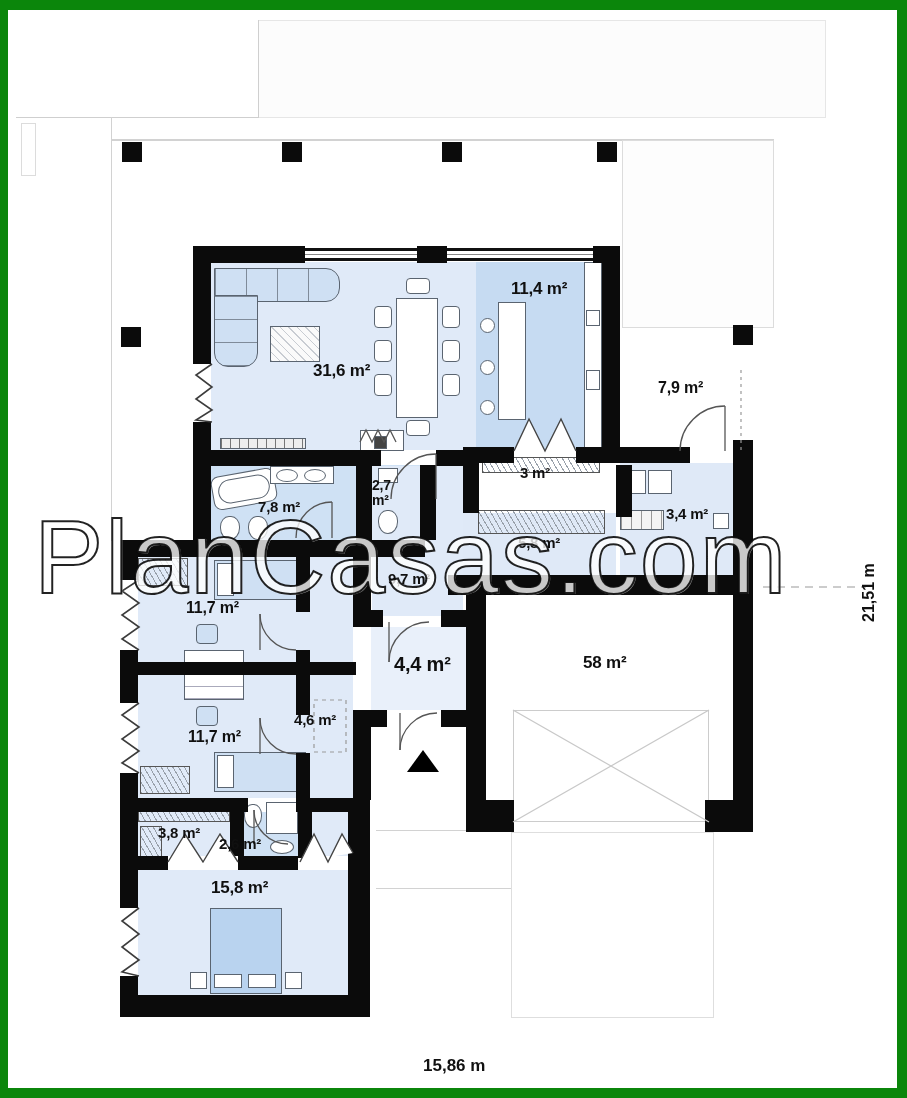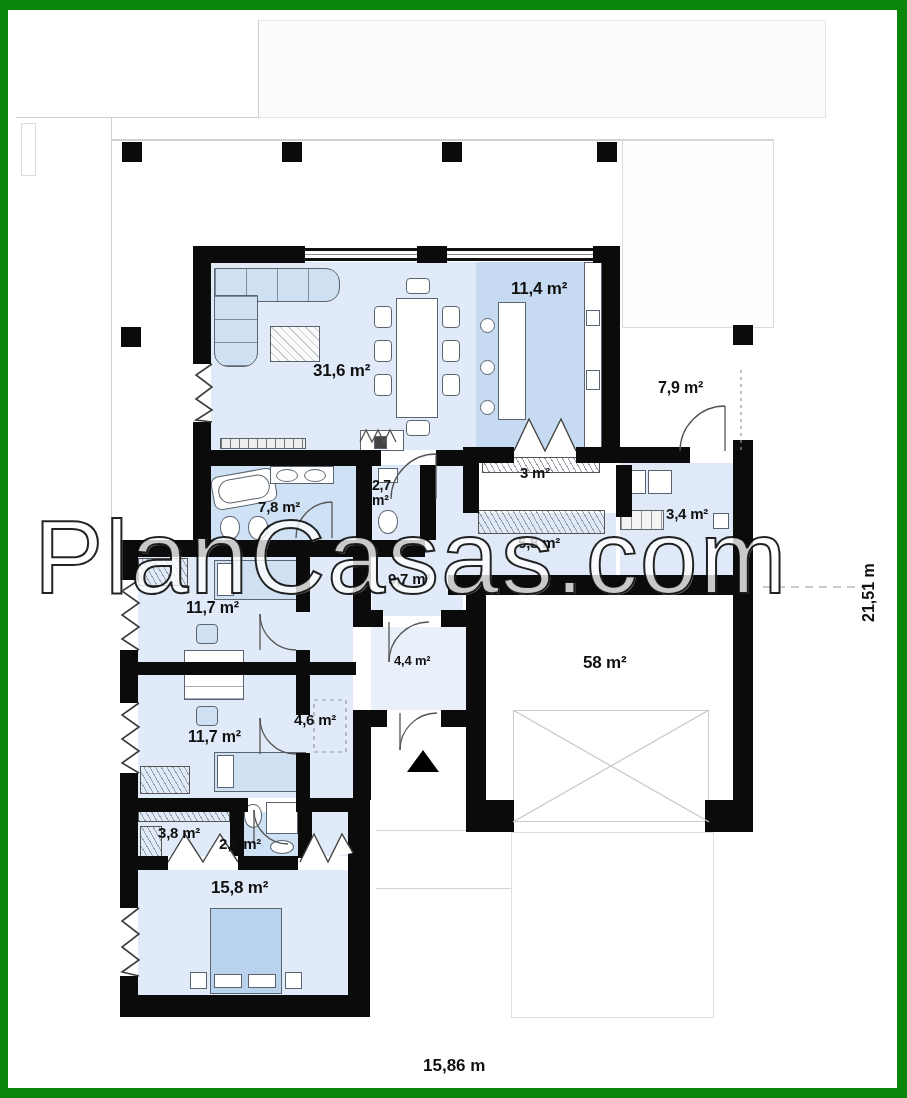--- a/index.html
+++ b/index.html
@@ -162,21 +162,21 @@
   <div class="lbl big" style="left:305px;top:352px;">31,6 m²</div>
   <div class="lbl big" style="left:503px;top:270px;">11,4 m²</div>
   <div class="lbl" style="left:650px;top:370px;font-size:16px;">7,9 m²</div>
   <div class="lbl" style="left:512px;top:455px;">3 m²</div>
   <div class="lbl" style="left:364px;top:468px;width:32px;white-space:normal;font-size:14px;">2,7 m²</div>
   <div class="lbl" style="left:250px;top:489px;">7,8 m²</div>
   <div class="lbl" style="left:658px;top:496px;">3,4 m²</div>
   <div class="lbl" style="left:510px;top:525px;">5,8 m²</div>
   <div class="lbl" style="left:380px;top:561px;">9,7 m²</div>
   <div class="lbl" style="left:178px;top:590px;font-size:16px;">11,7 m²</div>
-  <div class="lbl" style="left:386px;top:644px;font-size:13px;">4,4 m²</div>
+  <div class="lbl" style="left:386px;top:644px;font-size:20px;">4,4 m²</div>
   <div class="lbl big" style="left:575px;top:644px;">58 m²</div>
   <div class="lbl" style="left:286px;top:702px;">4,6 m²</div>
   <div class="lbl" style="left:180px;top:719px;font-size:16px;">11,7 m²</div>
   <div class="lbl" style="left:150px;top:815px;">3,8 m²</div>
   <div class="lbl" style="left:211px;top:826px;">2,6 m²</div>
   <div class="lbl big" style="left:203px;top:869px;">15,8 m²</div>
 
   <div class="thin" style="left:110px;top:1082px;width:680px;height:2px;background:#a8a8a8;z-index:30;"></div>
   <div class="dot" style="left:106px;top:1079px;"></div>
   <div class="dot" style="left:786px;top:1079px;"></div>

